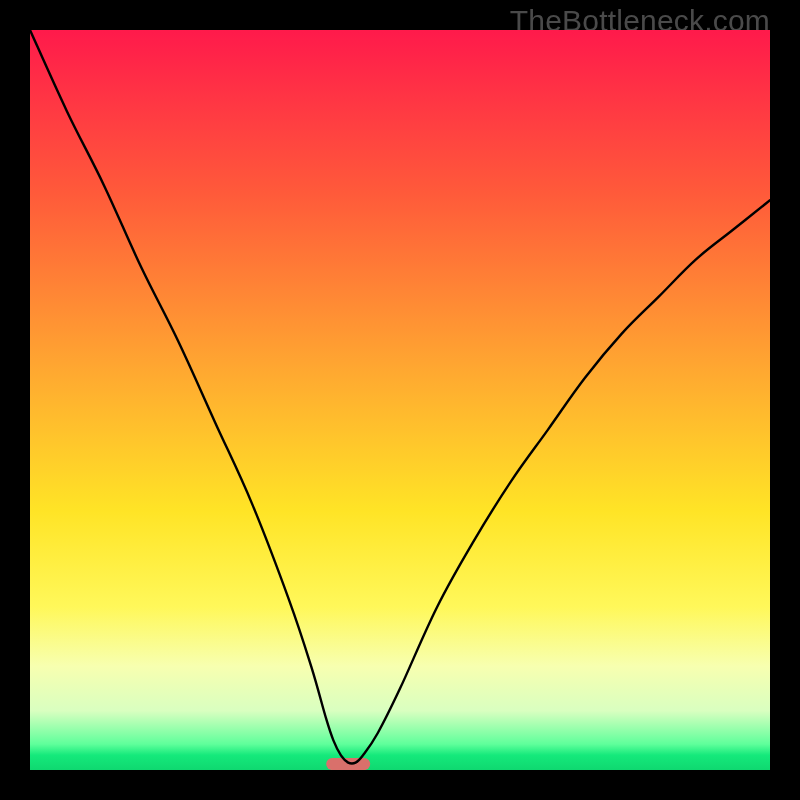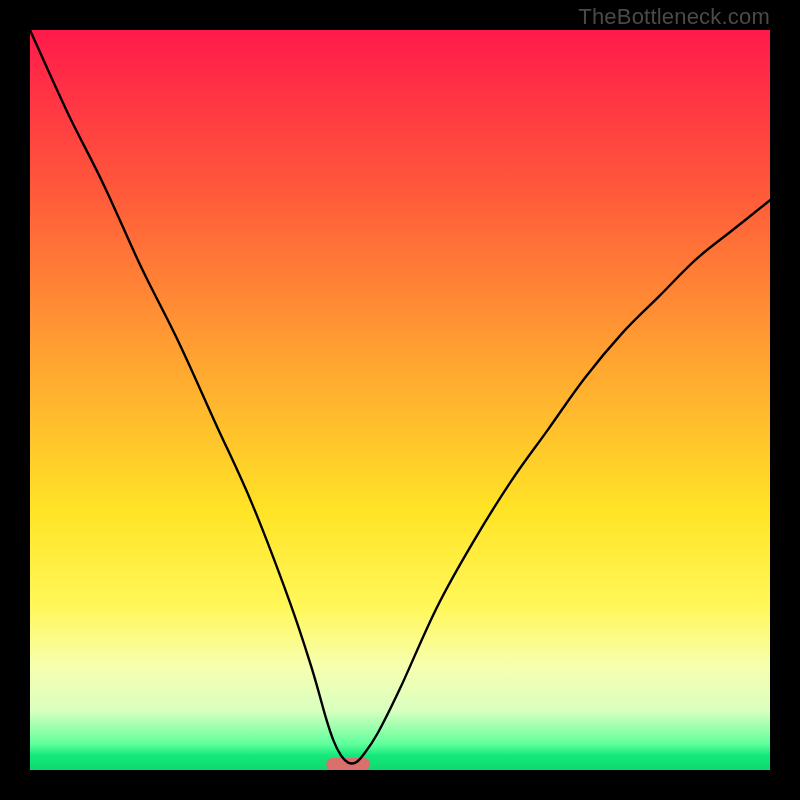--- a/index.html
+++ b/index.html
@@ -22,21 +22,21 @@
     top: 30px;
     width: 740px;
     height: 740px;
     overflow: hidden;
   }
   .watermark {
     position: absolute;
     top: 4px;
     right: 30px;
     color: #4a4a4a;
-    font-size: 22px;
+    font-size: 30px;
     font-weight: 500;
     letter-spacing: 0.2px;
     user-select: none;
   }
   svg { display: block; }
 </style>
 </head>
 <body>
 
 <div class="frame">

